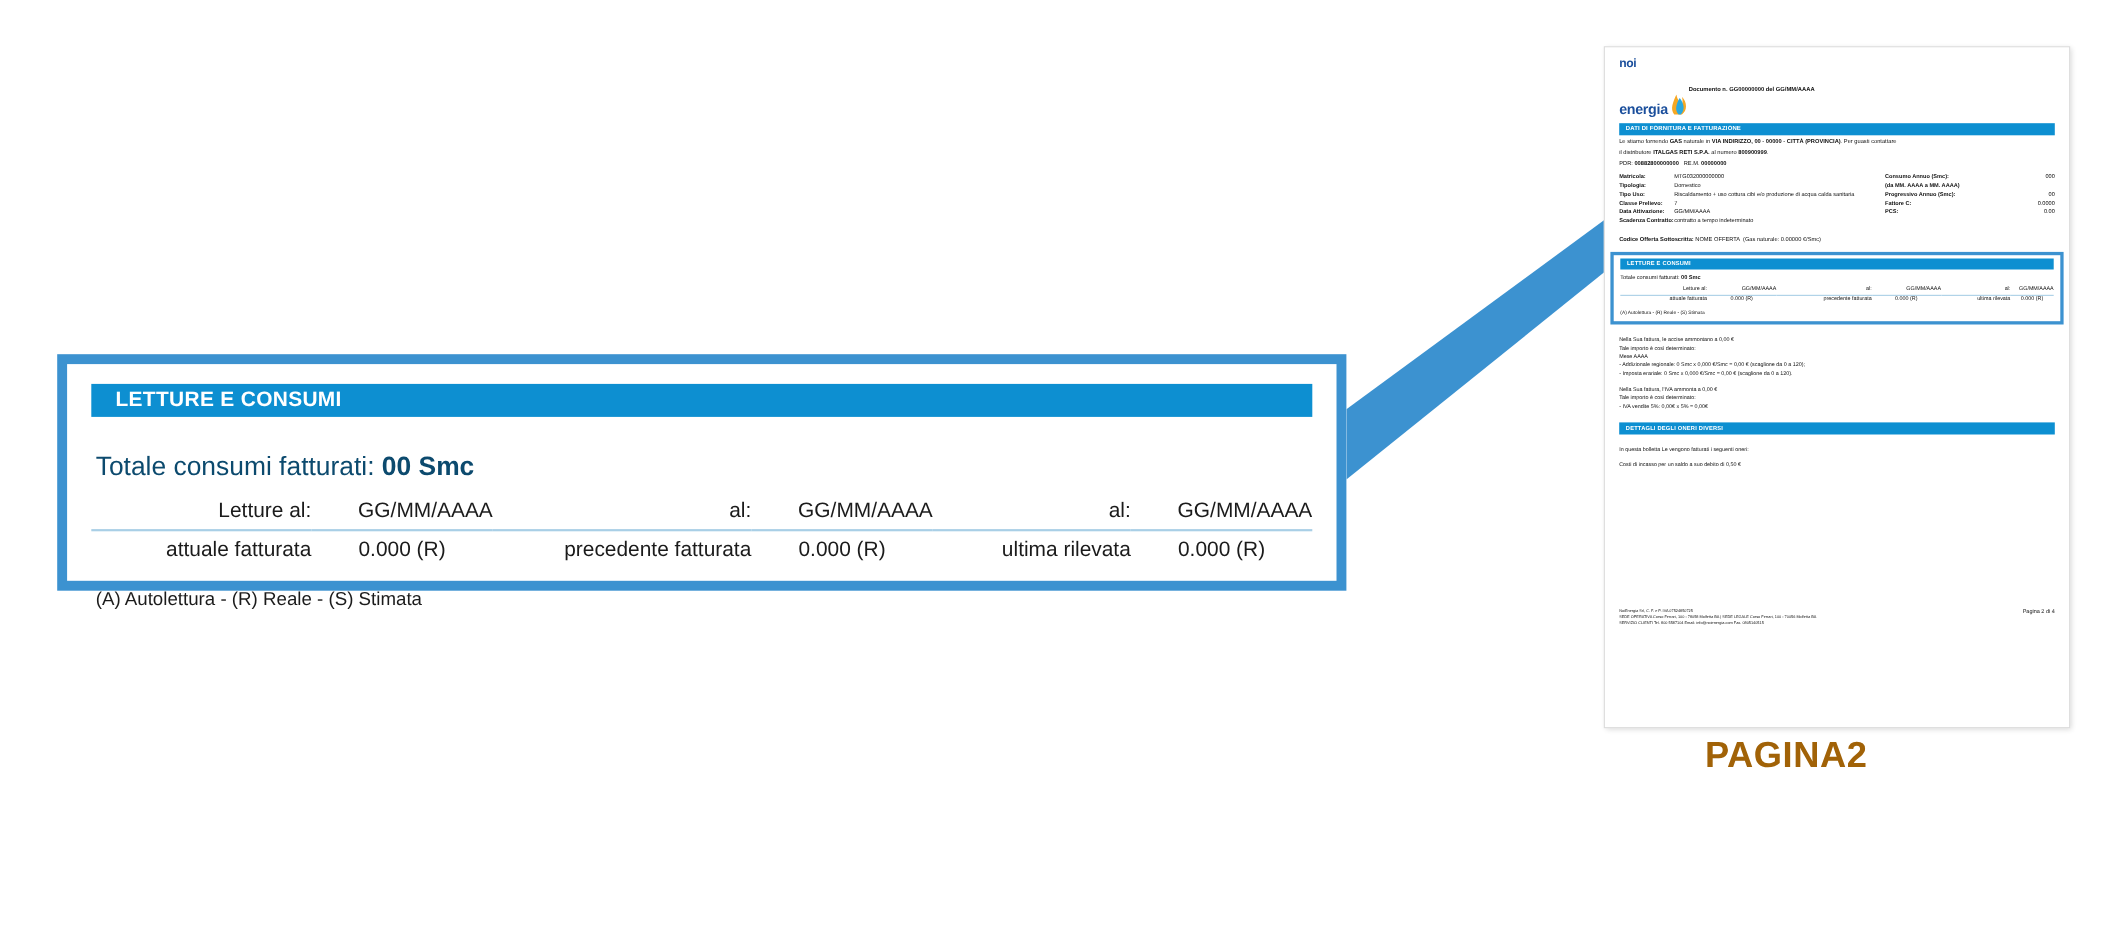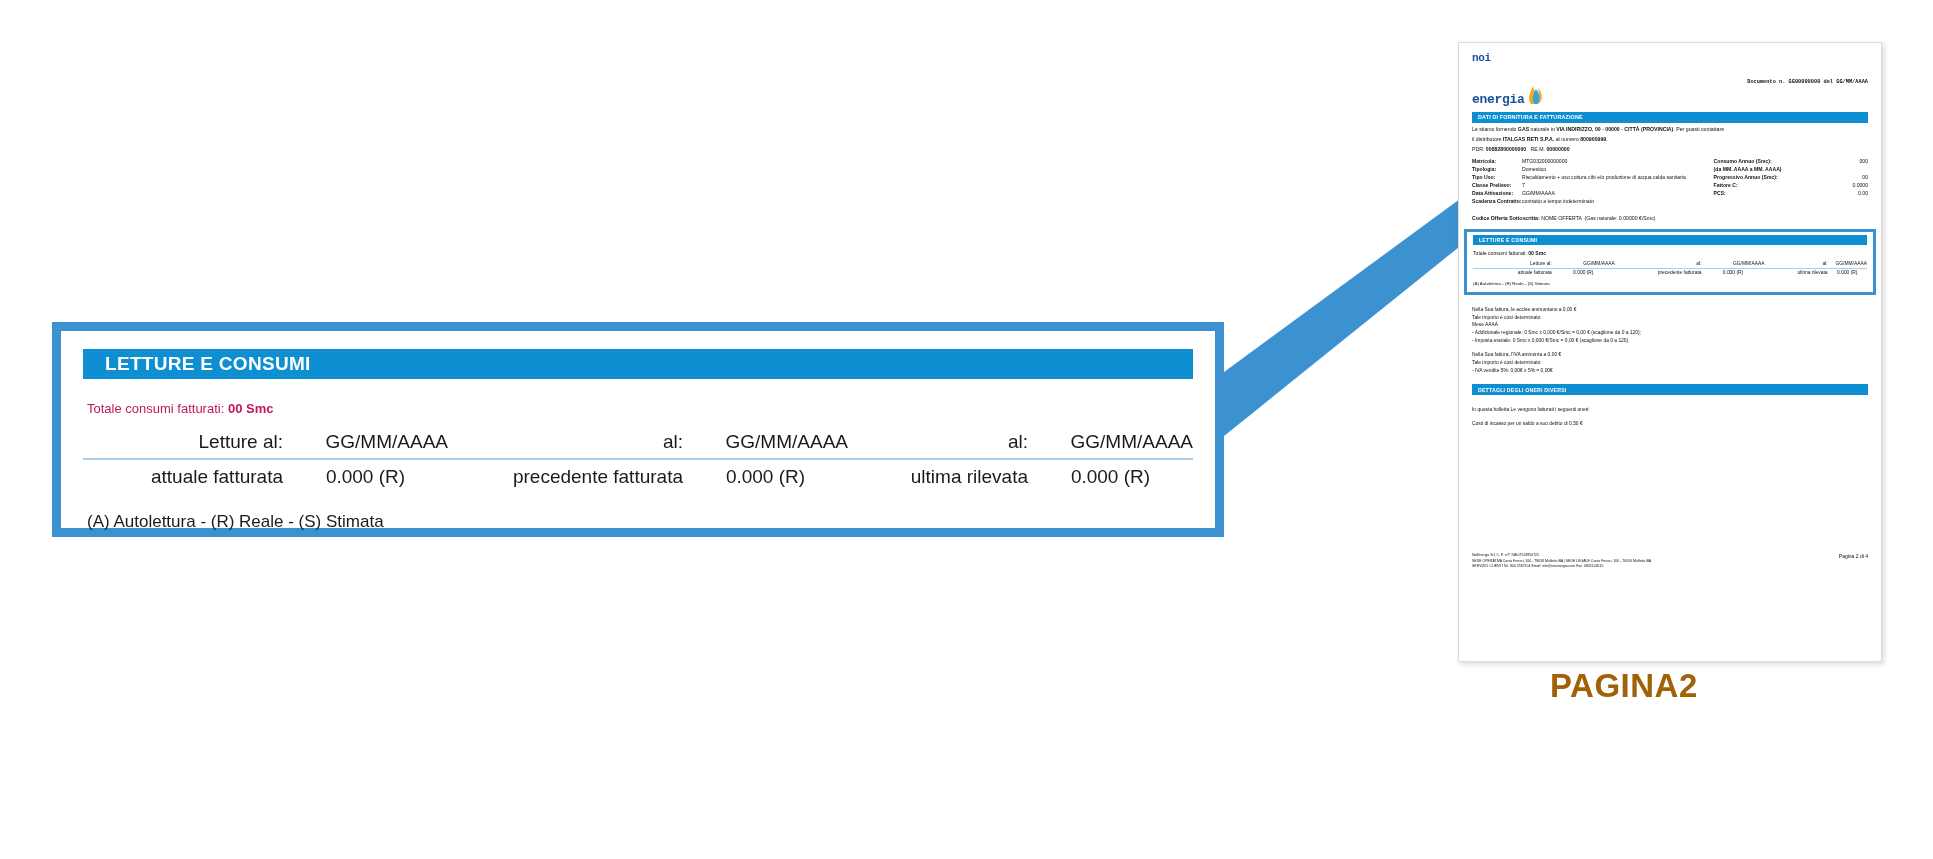--- a/index.html
+++ b/index.html
@@ -18,42 +18,42 @@
     position:absolute;left:52px;top:322px;width:1172px;height:215px;
     border:9px solid #3c92d0;background:#ffffff;box-sizing:border-box;
   }
   .callout-inner{position:absolute;left:0;top:0;right:0;bottom:0;padding:14px 22px 0 22px;box-sizing:border-box;}
   .co-bar{
     background:#0d8fd1;color:#ffffff;height:30px;line-height:30px;
     font-size:19px;font-weight:bold;letter-spacing:.3px;padding-left:22px;
     margin:4px 0 0 0;
   }
   .co-total{
-    margin-top:22px;font-size:13px;color:#be185d;padding-left:4px;
+    margin-top:32px;font-size:24px;color:#0c4a6e;padding-left:4px;
   }
   .co-total b{font-weight:bold;}
   .co-table{width:100%;border-collapse:collapse;margin-top:13px;}
   .co-table td{font-size:19px;color:#1b1b1b;padding:2px 0;white-space:nowrap;}
   .co-hdr td{text-align:right;padding-bottom:5px;}
   .co-hdr{border-bottom:2px solid #a9cfe6;}
   .co-row td{padding-top:6px;}
   .c-lbl{text-align:right;width:200px;}
   .c-val{text-align:center;width:165px;}
   .c-mid{text-align:right;width:235px;}
   .c-mid2{text-align:right;width:180px;}
   .co-note{margin-top:22px;font-size:17px;color:#1b1b1b;padding-left:4px;}
 
   
   .page{
     position:absolute;left:1458px;top:42px;width:424px;height:620px;
     background:#ffffff;border:1px solid #dcdcdc;
     box-shadow:2px 2px 5px rgba(0,0,0,.16);
     box-sizing:border-box;padding:10px 13px 0 13px;
   }
-  .p-head{display:flex;justify-content:space-between;align-items:flex-start;font-family:Liberation Mono, monospace;}
+  .p-head{display:flex;align-items:flex-start;}
   .logo{display:flex;align-items:flex-end;gap:2px;}
   .logo-txt{font-size:13px;font-weight:bold;color:#1b4f9c;line-height:10px;letter-spacing:-.3px;}
   .logo-txt span{display:block;}
   .logo-txt .l1{font-size:11px;}
   .logo-txt .l2{font-size:13px;margin-top:32px;}
   .doc-no{font-size:5.3px;font-weight:bold;color:#111;margin-top:26px;}
 
   .p-bar{
     background:#0d8fd1;color:#fff;font-size:5.4px;font-weight:bold;
     padding:2.4px 0 2.4px 6px;letter-spacing:.15px;margin-top:7px;

